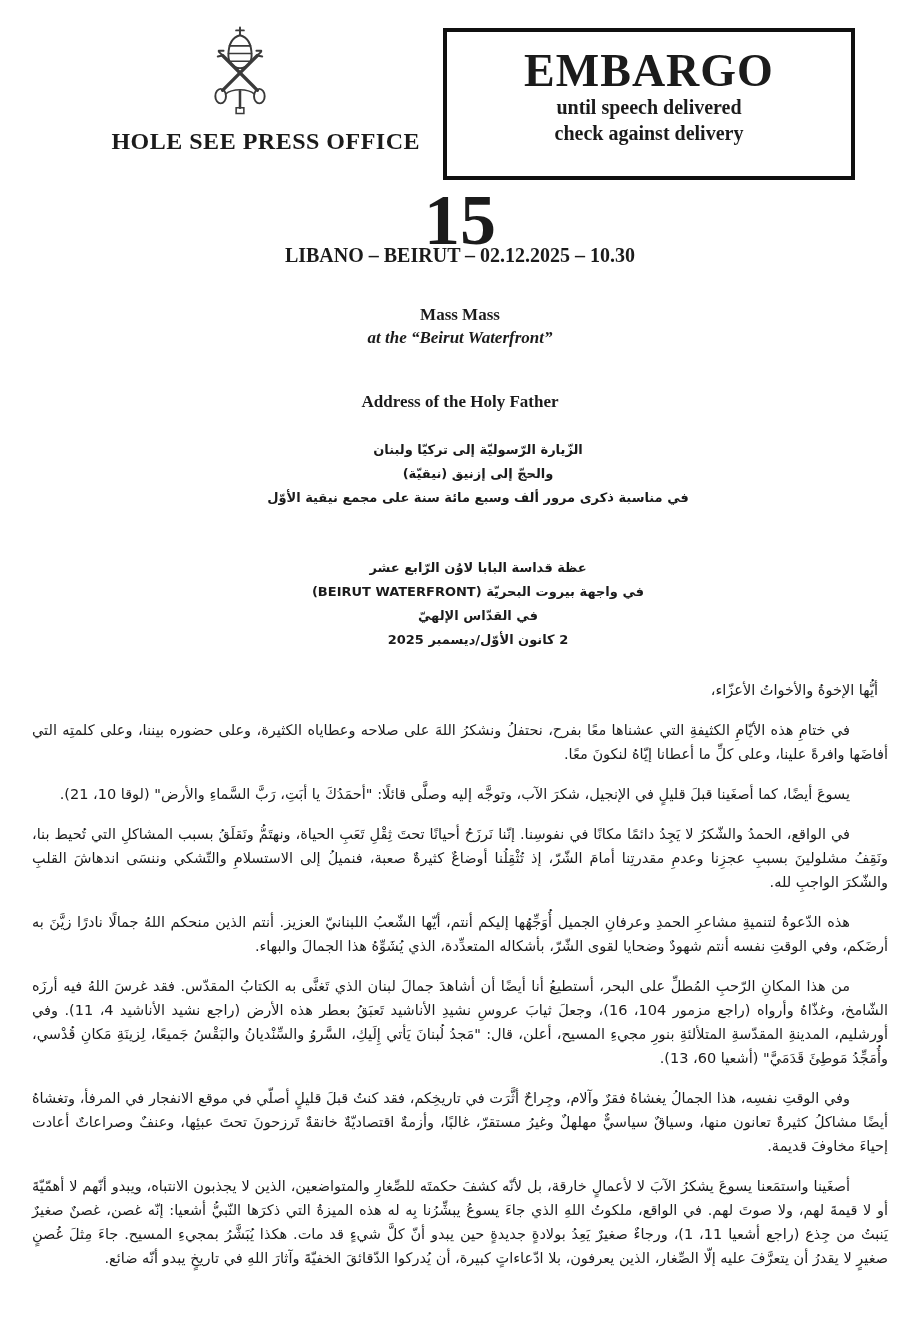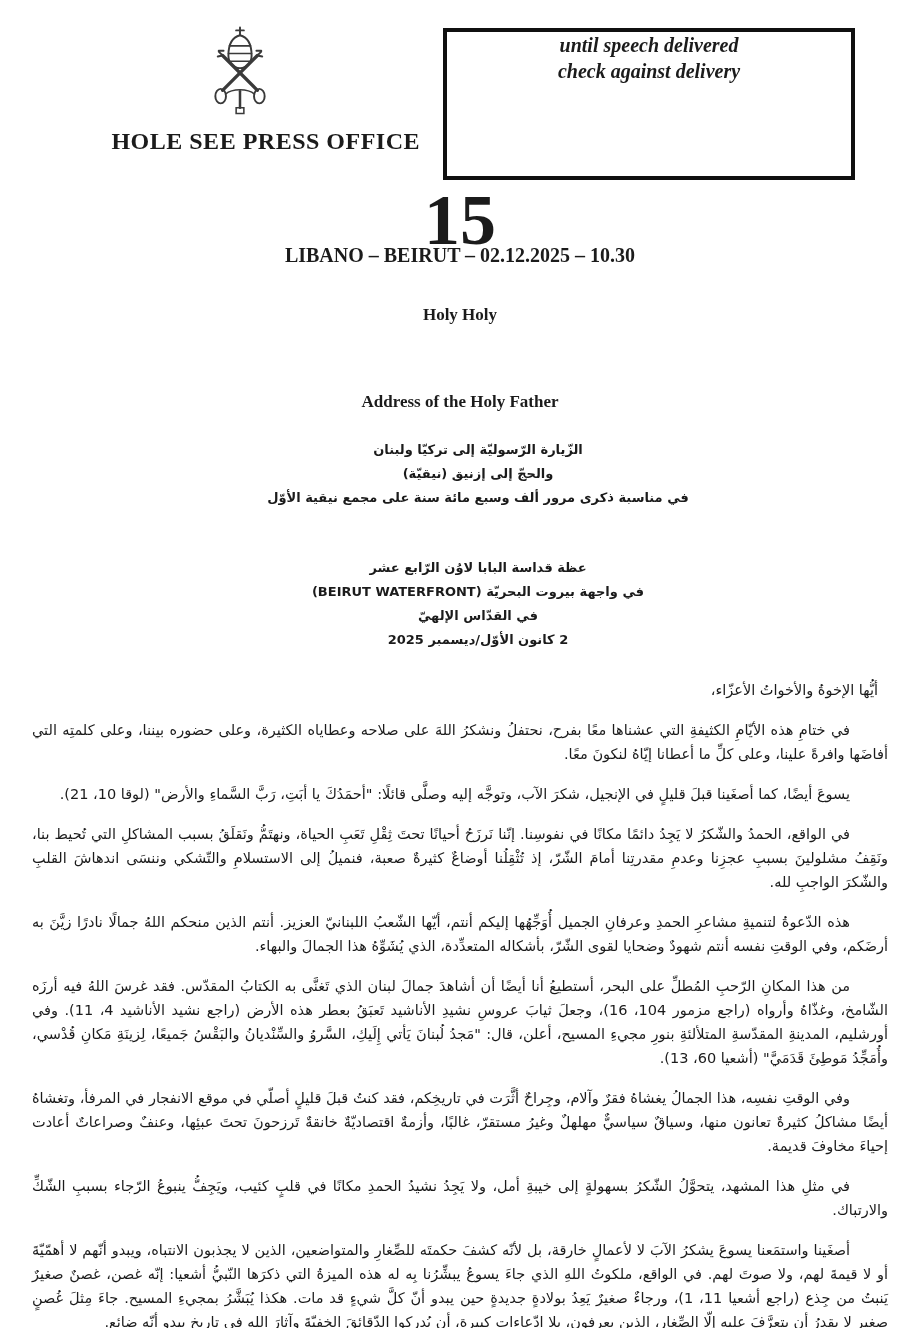--- a/index.html
+++ b/index.html
@@ -36,21 +36,20 @@
     margin-top:16px;
     font-weight:bold;
     font-size:46px;
     letter-spacing:1px;
     line-height:1.0;
   }
   .embargo-sub{
     font-weight:bold;
     font-size:20px;
     line-height:1.3;
-    font-style:italic;
   }
   
   .centered{position:absolute;left:0;width:100%;text-align:center;}
   .bulletin-number{top:184px;font-size:72px;font-weight:bold;line-height:1;}
   .dateline{top:244px;font-size:20px;font-weight:bold;}
   .event-title{top:305px;font-size:17px;font-weight:bold;}
   .event-location{top:328px;font-size:17px;font-weight:bold;font-style:italic;}
   .address-title{top:392px;font-size:17px;font-weight:bold;}
   
   .ar{
@@ -100,28 +99,30 @@
       <ellipse cx="50" cy="72" rx="5.5" ry="7.5"></ellipse>
 
       <path d="M15,70 C22,64 38,64 45,70" stroke-width="1.6"></path>
       <line x1="30" y1="67" x2="30" y2="84" stroke-width="2.6"></line>
       <path d="M26,84 h8 v6 h-8 z" stroke-width="1.6"></path>
     </svg>
     <div class="office-title">HOLE SEE PRESS OFFICE</div>
   </div>
 
   <div class="embargo-box">
+    <div class="embargo-title">EMBARGO</div>
     <div class="embargo-sub">until speech delivered</div>
     <div class="embargo-sub">check against delivery</div>
   </div>
 
   <div class="centered bulletin-number">15</div>
   <div class="centered dateline">LIBANO – BEIRUT – 02.12.2025 – 10.30</div>
 
-  <div class="centered event-title">Holy Holy</div>
+  <div class="centered event-title">Mass Mass</div>
+  <div class="centered event-location">at the “Beirut Waterfront”</div>
   <div class="centered address-title">Address of the Holy Father</div>
 
   <div class="centered ar ar-title ar-title-1">
     <div>الزّيارة الرّسوليّة إلى تركيّا ولبنان</div>
     <div>والحجّ إلى إزنيق (نيقيّة)</div>
     <div>في مناسبة ذكرى مرور ألف وسبع مائة سنة على مجمع نيقية الأوّل</div>
   </div>
 
   <div class="centered ar ar-title ar-title-2">
     <div>عظة قداسة البابا لاوُن الرّابع عشر</div>
@@ -131,17 +132,16 @@
   </div>
 
   <div class="body-text ar">
     <p class="salutation">أيُّها الإخوةُ والأخواتُ الأعزّاء،</p>
     <p>في ختامِ هذه الأيّامِ الكثيفةِ التي عشناها معًا بفرح، نحتفلُ ونشكرُ اللهَ على صلاحه وعطاياه الكثيرة، وعلى حضوره بيننا، وعلى كلمتِه التي أفاضَها وافرةً علينا، وعلى كلِّ ما أعطانا إيّاهُ لنكونَ معًا.</p>
     <p>يسوعَ أيضًا، كما أصغَينا قبلَ قليلٍ في الإنجيل، شكرَ الآب، وتوجَّه إليه وصلَّى قائلًا: "أحمَدُكَ يا أبَتِ، رَبَّ السَّماءِ والأرض" (لوقا 10، 21).</p>
     <p>في الواقع، الحمدُ والشّكرُ لا يَجِدُ دائمًا مكانًا في نفوسِنا. إنّنا نَرزَحُ أحيانًا تحتَ ثِقْلِ تَعَبِ الحياة، ونهتَمُّ ونَقلَقُ بسبب المشاكلِ التي تُحيط بنا، ونَقِفُ مشلولينَ بسببِ عجزِنا وعدمِ مقدرتِنا أمامَ الشّرّ، إذ تُثْقِلُنا أوضاعٌ كثيرةٌ صعبة، فنميلُ إلى الاستسلامِ والتّشكي وننسَى اندهاشَ القلبِ والشّكرَ الواجبِ لله.</p>
     <p>هذه الدّعوةُ لتنميةِ مشاعرِ الحمدِ وعرفانِ الجميل أُوَجِّهُها إليكم أنتم، أيّها الشّعبُ اللبنانيّ العزيز. أنتم الذين منحكم اللهُ جمالًا نادرًا زيَّنَ به أرضَكم، وفي الوقتِ نفسه أنتم شهودٌ وضحايا لقوى الشّرّ، بأشكاله المتعدِّدة، الذي يُشَوِّهُ هذا الجمالَ والبهاء.</p>
     <p>من هذا المكانِ الرّحبِ المُطلِّ على البحر، أستطيعُ أنا أيضًا أن أشاهدَ جمالَ لبنان الذي تَغنَّى به الكتابُ المقدّس. فقد غرسَ اللهُ فيه أرزَه الشّامخ، وغذّاهُ وأرواه (راجع مزمور 104، 16)، وجعلَ ثيابَ عروسِ نشيدِ الأناشيد تَعبَقُ بعطر هذه الأرض (راجع نشيد الأناشيد 4، 11). وفي أورشليم، المدينةِ المقدّسةِ المتلألئةِ بنورِ مجيءِ المسيح، أعلن، قال: "مَجدُ لُبنانَ يَأتي إِلَيكِ، السَّروُ والسِّنْديانُ والبَقْسُ جَميعًا، لِزينَةِ مَكانِ قُدْسي، وأُمَجِّدُ مَوطِئَ قَدَمَيَّ" (أشعيا 60، 13).</p>
     <p>وفي الوقتِ نفسِه، هذا الجمالُ يغشاهُ فقرٌ وآلام، وجِراحٌ أثَّرَت في تاريخِكم، فقد كنتُ قبلَ قليلٍ أصلّي في موقع الانفجار في المرفأ، وتغشاهُ أيضًا مشاكلُ كثيرةٌ تعانون منها، وسياقٌ سياسيٌّ مهلهلٌ وغيرُ مستقرّ، غالبًا، وأزمةٌ اقتصاديّةٌ خانقةٌ تَرزحونَ تحتَ عبئِها، وعنفٌ وصراعاتٌ أعادت إحياءَ مخاوفَ قديمة.</p>
-    <p>في مثلِ هذا المشهد، يتحوَّلُ الشّكرُ بسهولةٍ إلى خيبةِ أمل، ولا يَجِدُ نشيدُ الحمدِ مكانًا في قلبٍ كئيب، ويَجِفُّ ينبوعُ الرّجاء بسببِ الشّكِّ والارتباك.</p>
     <p>أصغَينا واستمَعنا يسوعَ يشكرُ الآبَ لا لأعمالٍ خارقة، بل لأنّه كشفَ حكمتَه للصِّغارِ والمتواضعين، الذين لا يجذبون الانتباه، ويبدو أنّهم لا أهمّيّةَ أو لا قيمةَ لهم، ولا صوتَ لهم. في الواقع، ملكوتُ اللهِ الذي جاءَ يسوعُ يبشِّرُنا بِه له هذه الميزةُ التي ذكرَها النّبيُّ أشعيا: إنّه غصن، غصنٌ صغيرٌ يَنبتُ من جِذع (راجع أشعيا 11، 1)، ورجاءٌ صغيرٌ يَعِدُ بولادةٍ جديدةٍ حين يبدو أنّ كلَّ شيءٍ قد مات. هكذا يُبَشَّرُ بمجيءِ المسيح. جاءَ مِثلَ غُصنٍ صغيرٍ لا يقدرُ أن يتعرَّفَ عليه إلّا الصِّغار، الذين يعرفون، بلا ادّعاءاتٍ كبيرة، أن يُدركوا الدّقائقَ الخفيّةَ وآثارَ اللهِ في تاريخٍ يبدو أنّه ضائع.</p>
   </div>
 
 </div>
 
 </body></html>

